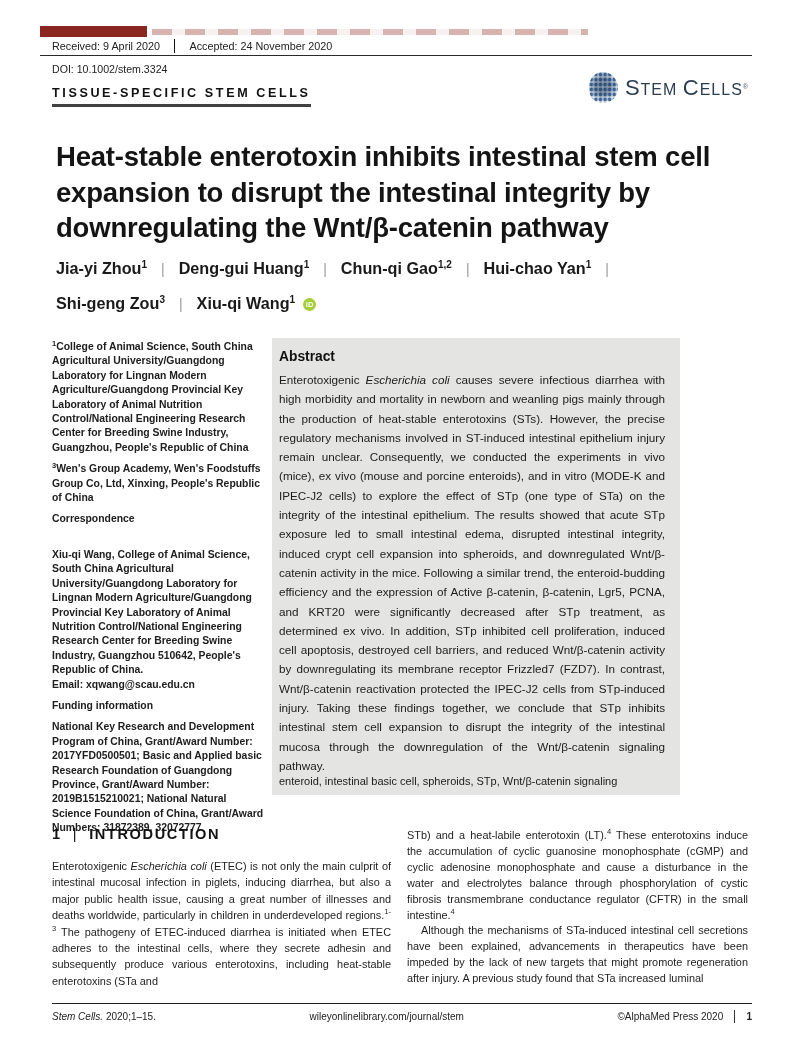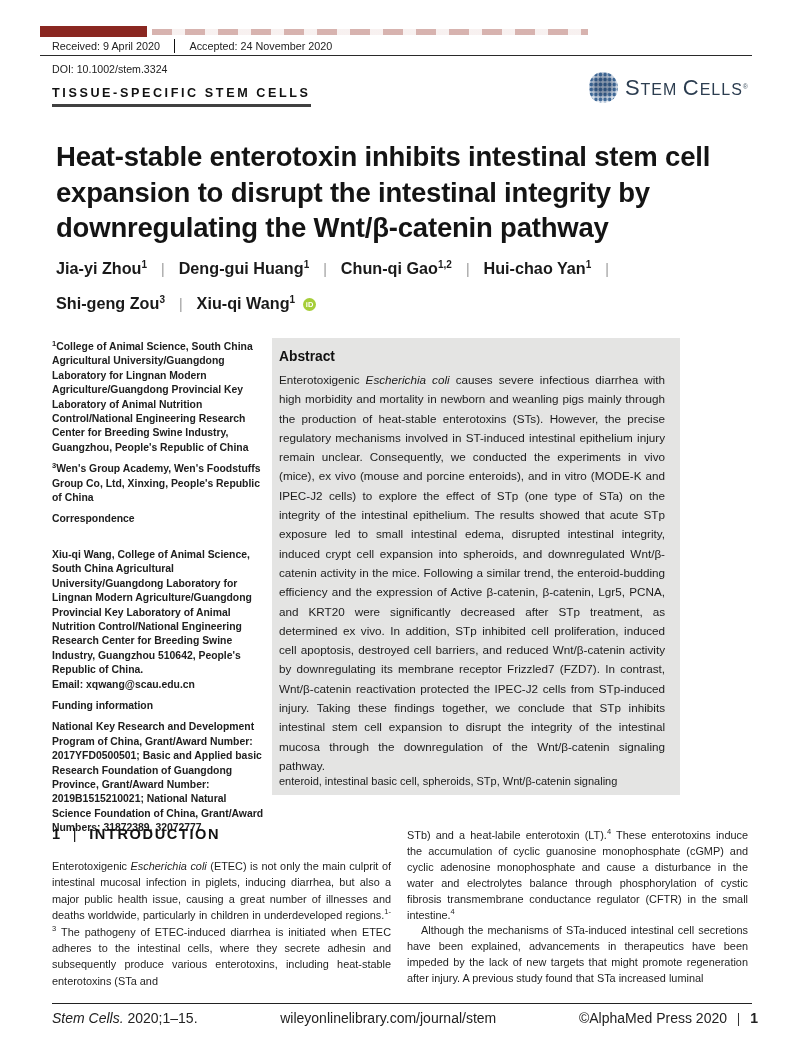--- a/index.html
+++ b/index.html
@@ -58,21 +58,21 @@
   .intro-heading .hsep{margin:0 11px;font-weight:normal;}
 
   .body-col{font-size:10.9px;line-height:16.4px;text-align:justify;color:#1e1e1e;}
   .col-left{position:absolute;left:52px;top:858px;width:339px;}
   .col-right{position:absolute;left:407px;top:828px;width:341px;line-height:15.9px;}
   .body-col p{margin:0;}
   .body-col p.indent{text-indent:14px;}
   .body-col sup{font-size:7.5px;line-height:0;}
 
   .footer-rule{position:absolute;left:52px;right:41px;top:1003px;border-top:1.6px solid #222;}
-  .footer{position:absolute;left:52px;right:35px;top:1010px;font-size:14px;color:#222;
+  .footer{position:absolute;left:52px;right:41px;top:1010px;font-size:10px;color:#222;
     display:flex;justify-content:space-between;align-items:center;}
   .footer .ital{font-style:italic;}
   .footer-page{font-weight:bold;}
   .footer .fdiv{display:inline-block;width:1.2px;height:13px;background:#333;margin:0 11px;vertical-align:-3px;}
 </style>
 </head>
 <body>
 
 <div class="page">
 

